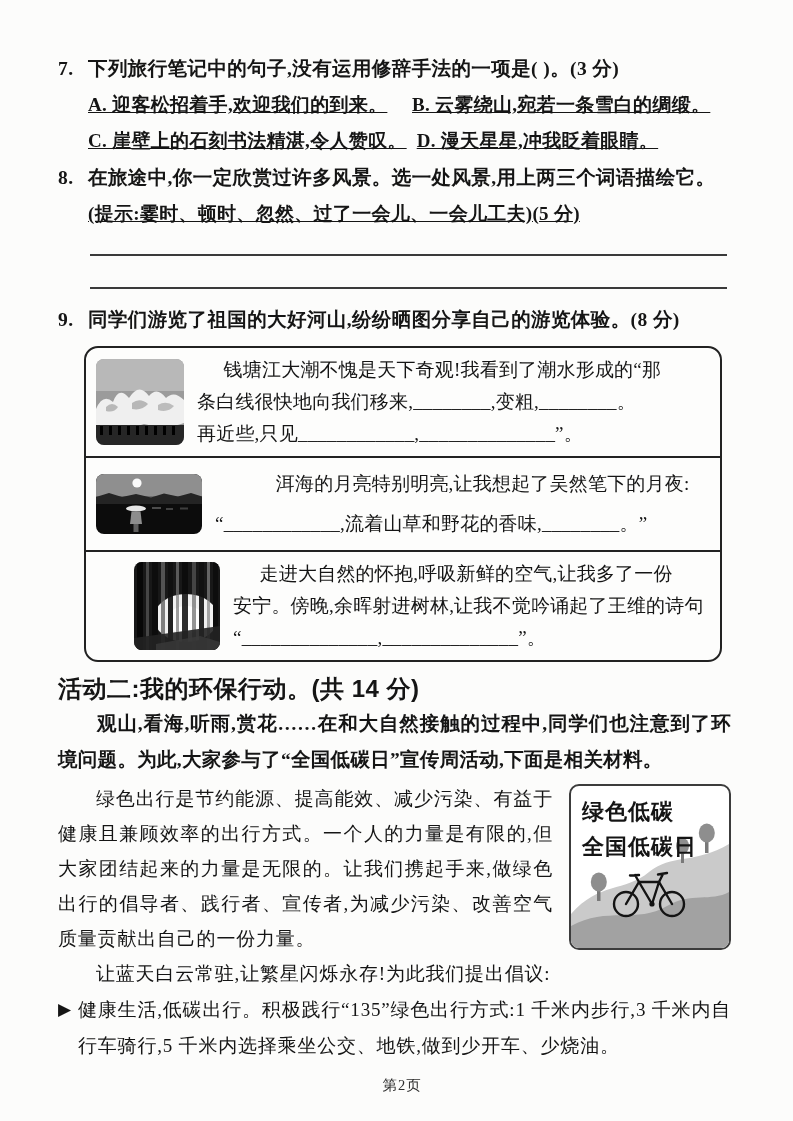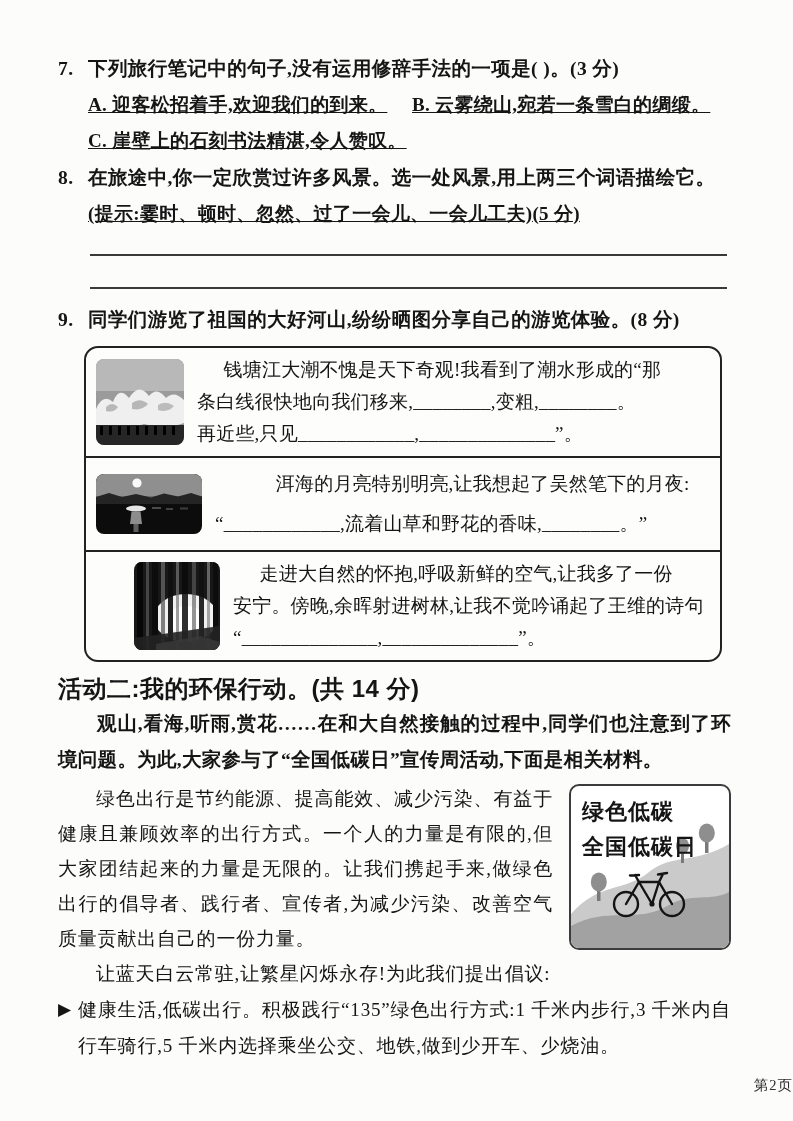--- a/index.html
+++ b/index.html
@@ -40,38 +40,39 @@
   .intro { font-size:19.5px; font-weight:700; line-height:36px; letter-spacing:.3px; text-indent:2em; text-align:justify; }
   .material-row { display:flex; margin-top:3px; }
   .material-text { flex:1; font-size:19px; line-height:35px; letter-spacing:.8px; text-indent:2em; text-align:justify; padding-right:16px; }
   .poster { flex:none; width:162px; height:166px; border:2px solid #3c3c3c; border-radius:10px; position:relative; overflow:hidden; background:#fff; margin-top:3px; }
   .poster-title { position:absolute; top:8px; left:11px; font-family:"Liberation Sans","DejaVu Sans",sans-serif; font-weight:700; font-size:22px; line-height:35px; color:#141414; letter-spacing:1px; }
   .appeal { font-size:19px; line-height:36px; letter-spacing:.8px; text-indent:2em; }
   .proposal { display:flex; font-size:19px; line-height:36px; letter-spacing:.8px; }
   .bullet { flex:none; width:20px; font-size:17px; }
   .proposal-text { flex:1; text-align:justify; }
 
-  .footer { position:absolute; bottom:26px; left:0; right:0; text-align:right; font-size:14.5px; color:#2d2d2d; letter-spacing:1px;margin-left:11px; }
+  .footer { position:absolute; bottom:26px; left:0; right:0; text-align:center; font-size:14.5px; color:#2d2d2d; letter-spacing:1px;margin-left:11px; }
 </style>
 </head>
 <body>
 
 <div class="page">
 
   <section>
     <div class="q-stem">
       <span class="qnum">7.</span>
       <span>下列旅行笔记中的句子,没有运用修辞手法的一项是(    )。(3 分)</span>
     </div>
     <div class="opt-row">
       <span class="opt-first">A. 迎客松招着手,欢迎我们的到来。</span>
       <span>B. 云雾绕山,宛若一条雪白的绸缎。</span>
     </div>
     <div class="opt-row">
       <span class="opt-first">C. 崖壁上的石刻书法精湛,令人赞叹。</span>
+      <span>D. 漫天星星,冲我眨着眼睛。</span>
     </div>
   </section>
 
   <section>
     <div class="q-stem">
       <span class="qnum">8.</span>
       <span>在旅途中,你一定欣赏过许多风景。选一处风景,用上两三个词语描绘它。</span>
     </div>
     <div class="opt-row" style="padding-left:30px;">
       <span>(提示:霎时、顿时、忽然、过了一会儿、一会儿工夫)(5 分)</span>

